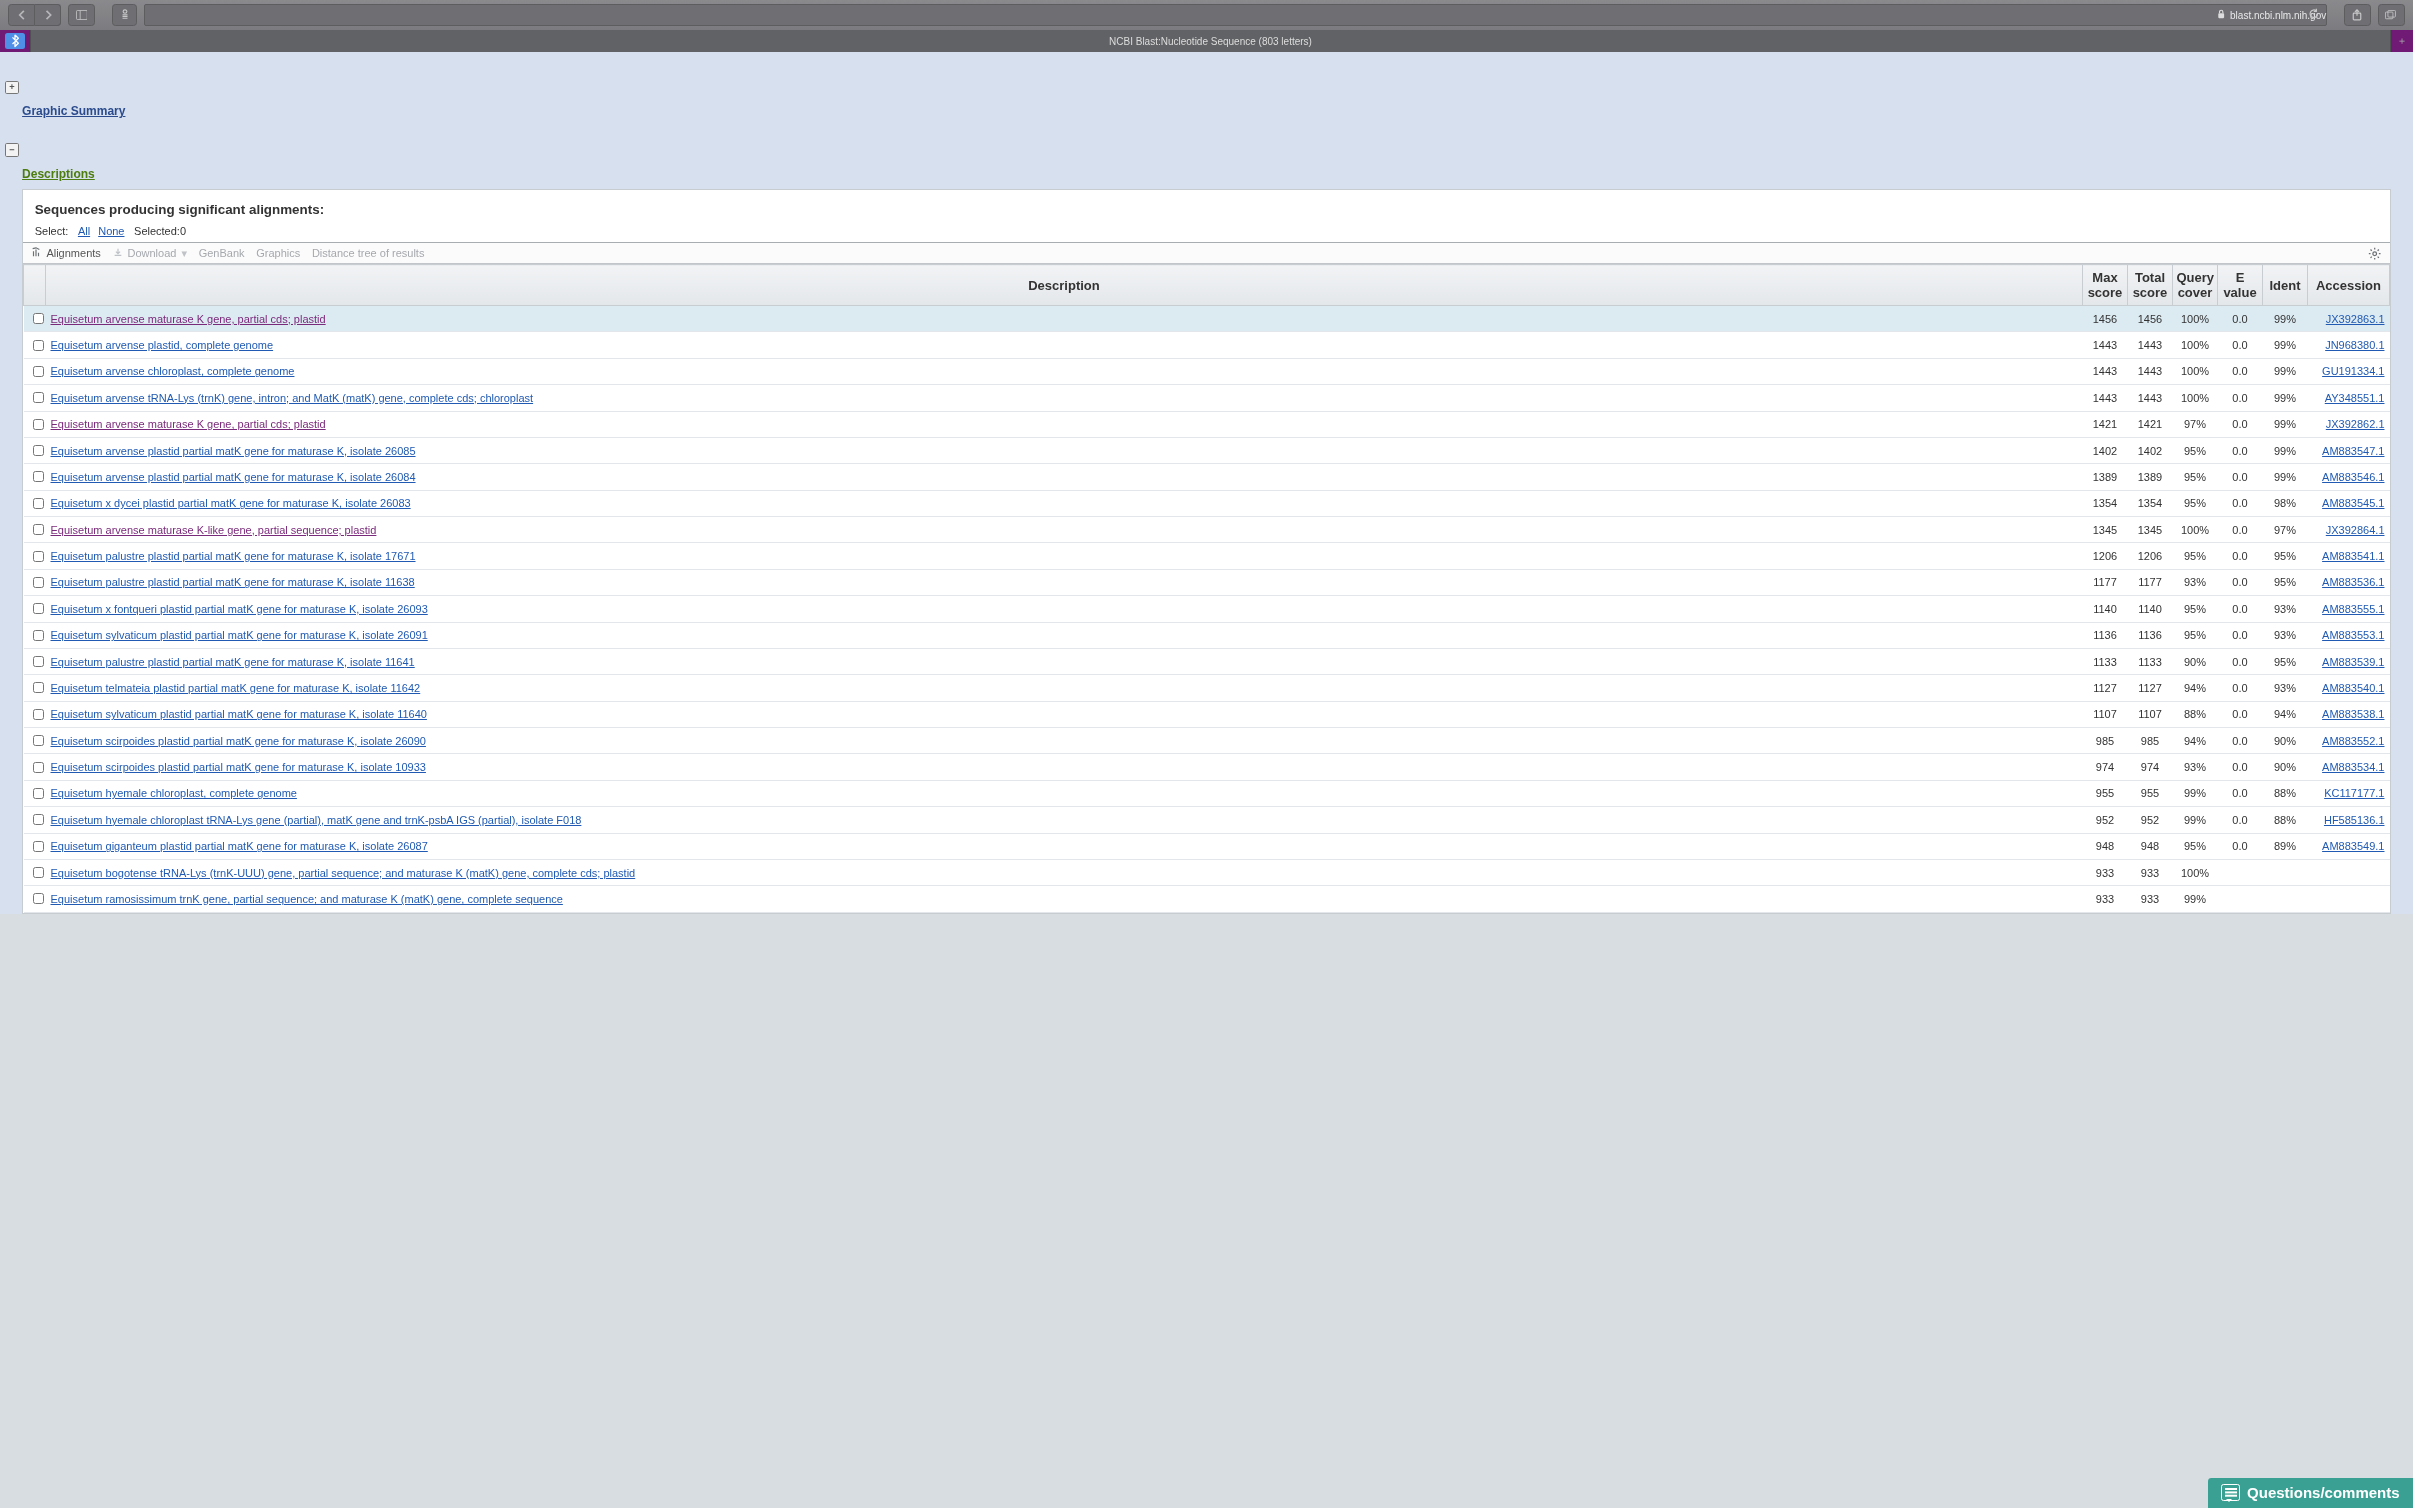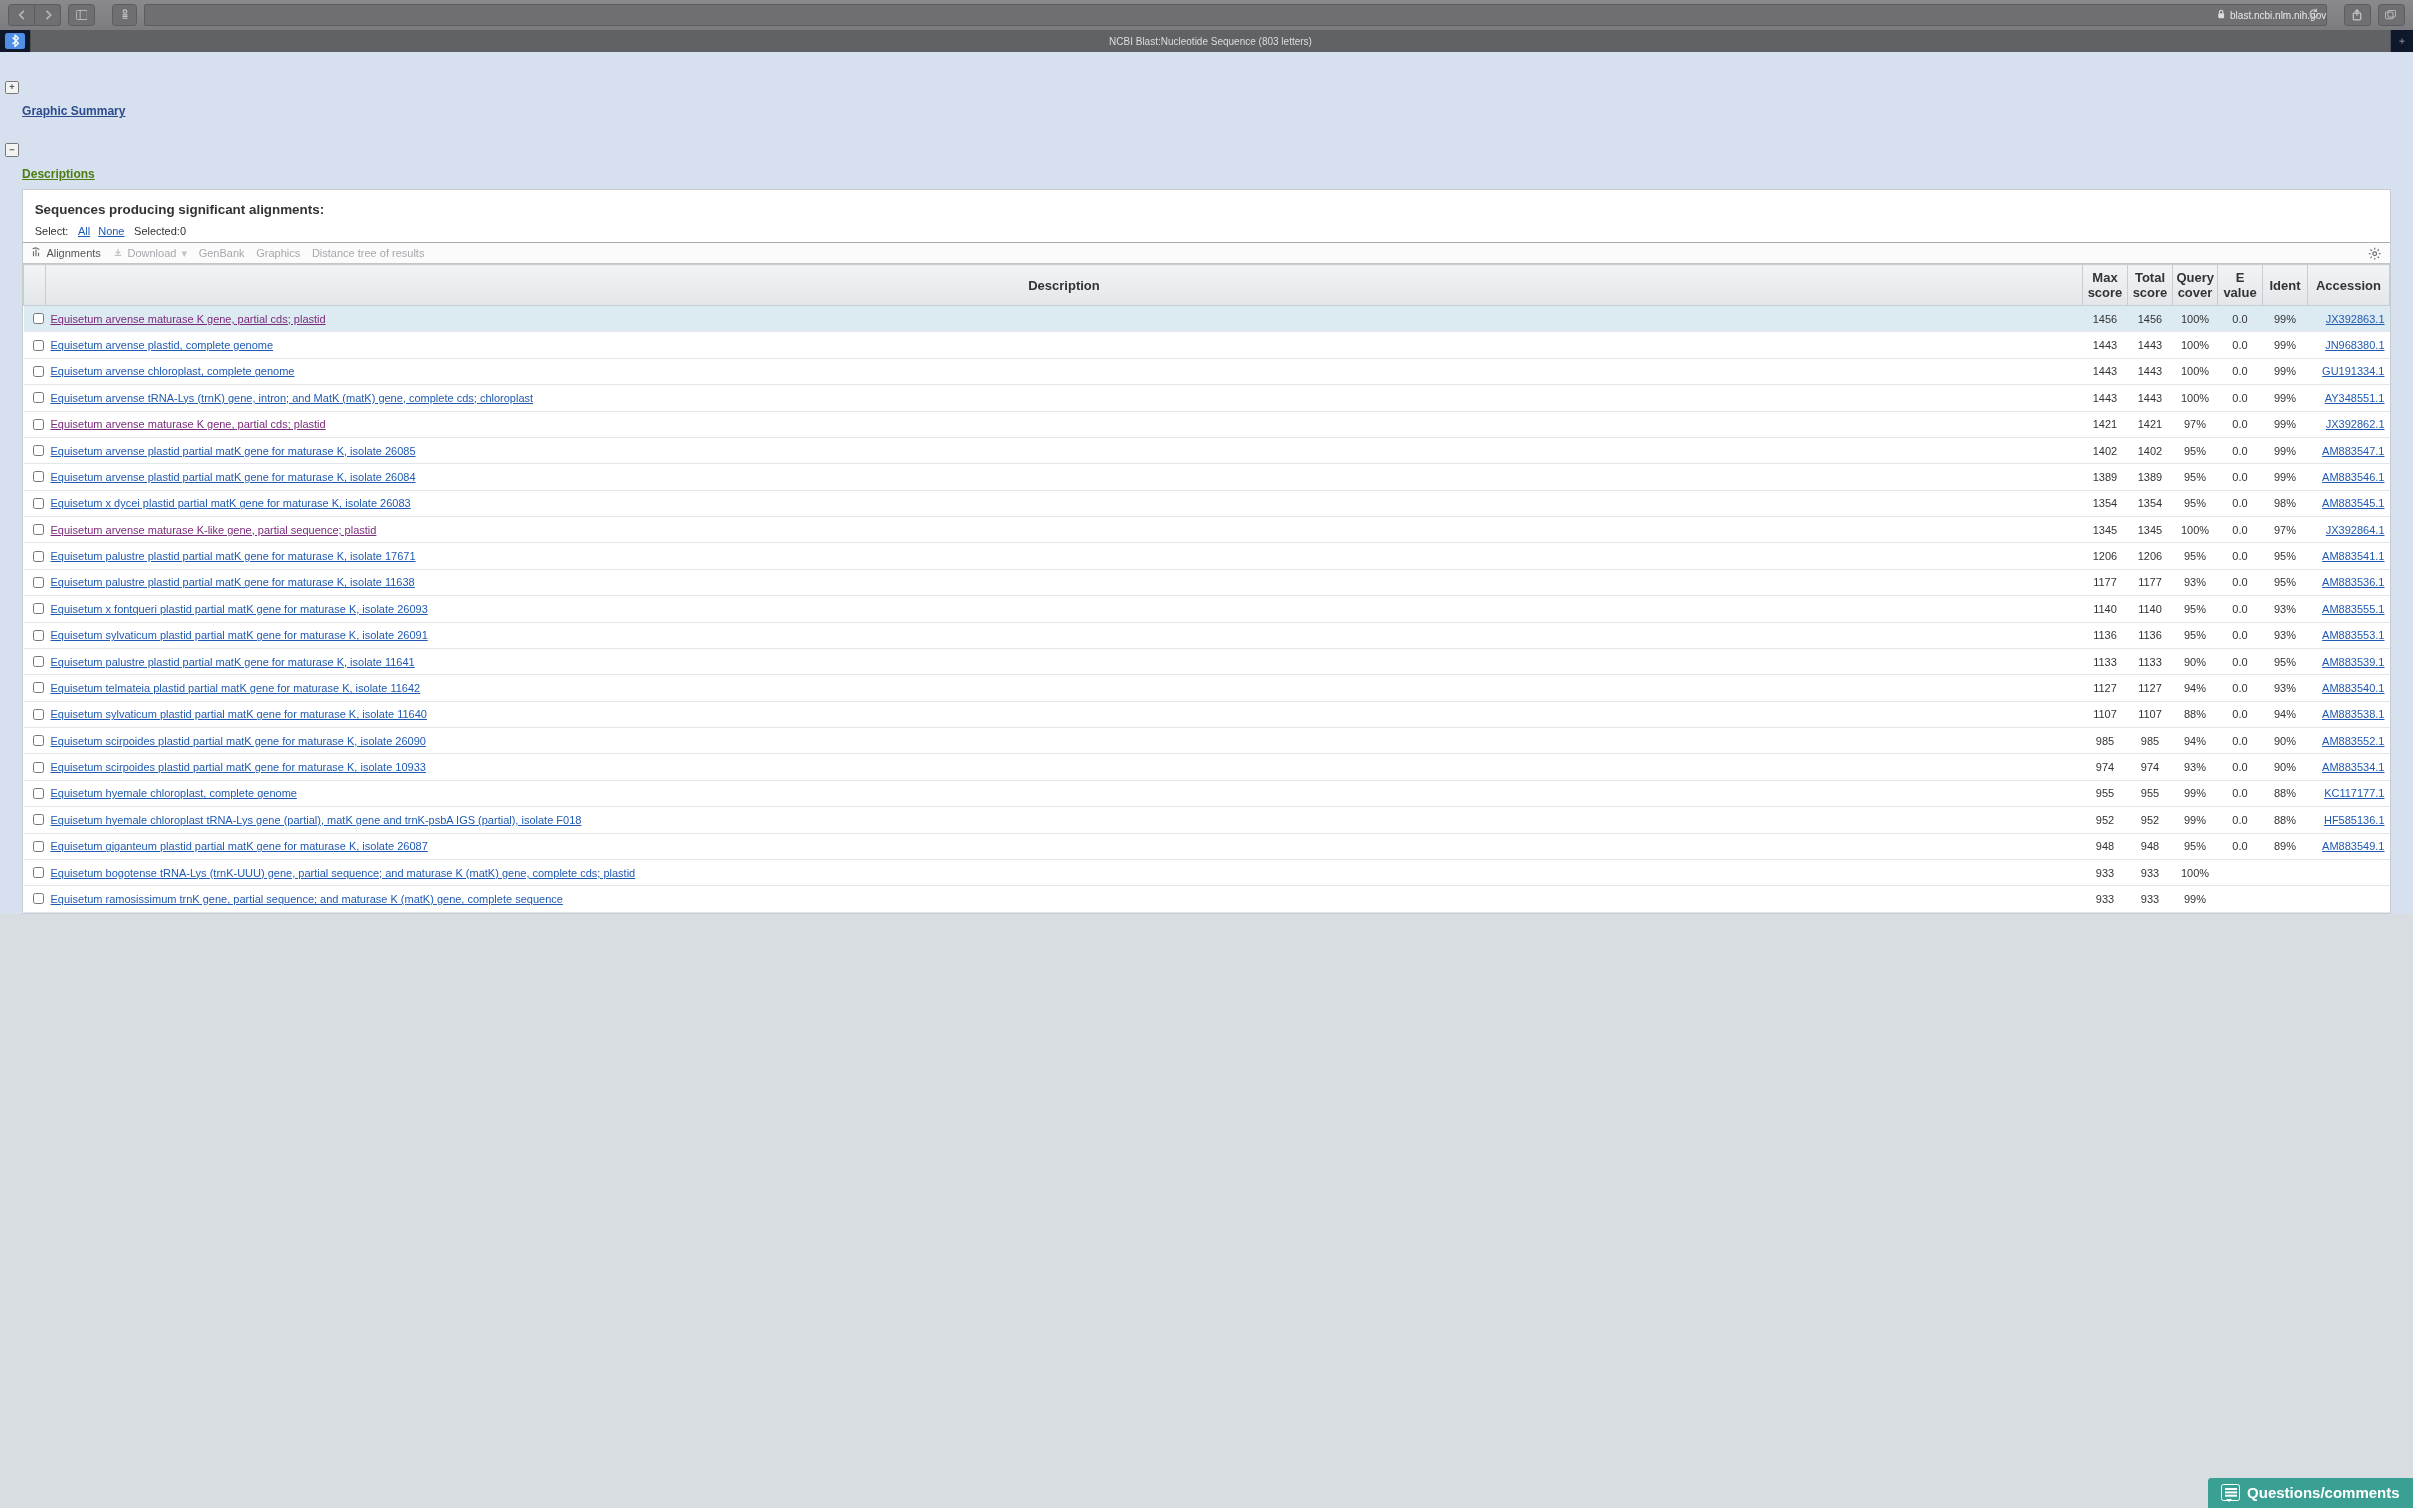--- a/index.html
+++ b/index.html
@@ -11,21 +11,21 @@
   .nav-btn:first-child{border-radius:3.4px 0 0 3.4px;}
   .nav-btn:last-child{border-radius:0 3.4px 3.4px 0;border-left:none;}
   .sq-btn{width:25px;height:20px;background:#6f6f73;border:0.8px solid #5d5d60;border-radius:3.4px;display:flex;align-items:center;justify-content:center;color:#c8c8ca;}
   .addr-wrap{flex:1;display:flex;align-items:center;gap:6.7px;margin:0 10px;}
   .reader-btn{width:23.5px;height:20px;background:#6f6f73;border:0.8px solid #5d5d60;border-radius:3.4px;display:flex;align-items:center;justify-content:center;color:#c8c8ca;}
   .addr{flex:1;height:20px;background:#6f6f73;border:0.8px solid #5d5d60;border-radius:2px;display:flex;align-items:center;justify-content:flex-end;color:#e8e8ea;font-size:10px;position:relative;}
   .lock{margin-right:5px;opacity:.9;}
   .reload{position:absolute;right:6.7px;color:#c8c8ca;}
   .right-btns{display:flex;gap:6.7px;}
   
-  .tabbar{height:22px;background:#0f172a;display:flex;align-items:stretch;color:#ddd;font-size:10px;}
+  .tabbar{height:22px;background:#701a75;display:flex;align-items:stretch;color:#ddd;font-size:10px;}
   .bt-badge{width:20px;display:flex;align-items:center;justify-content:center;background:#4f8fe8;border-radius:2.5px;margin:3.4px 5px;color:#fff;}
   .tab{flex:1;display:flex;align-items:center;justify-content:center;background:#616265;border-left:0.8px solid #4f5052;border-right:0.8px solid #4f5052;}
   .plus{width:22px;display:flex;align-items:center;justify-content:center;color:#a9a9ab;}
   
   .page{background:#d6e0ef;padding:3.4px 5px 0 5px;}
   .sec{display:flex;align-items:center;gap:3.4px;margin:1.7px 0;}
   .pm{width:11.7px;height:11.7px;border:0.8px solid #777;background:#f3f3f3;display:flex;align-items:center;justify-content:center;font-size:9.2px;line-height:1;border-radius:1.7px;color:#555;font-weight:bold;}
   .sec a{font-size:12px;font-weight:bold;color:#2b4b8c;margin-top:47px;}
   .sec.d a{color:#4d7c0f;}
   .whitebox{background:#fff;margin:8.4px 17px 0 17px;border:0.8px solid #c7ccd1;border-top:1.7px solid #c7ccd1;padding:11.7px 0 0 0;box-shadow:0 0.8px 0 #cfd4d9;}

